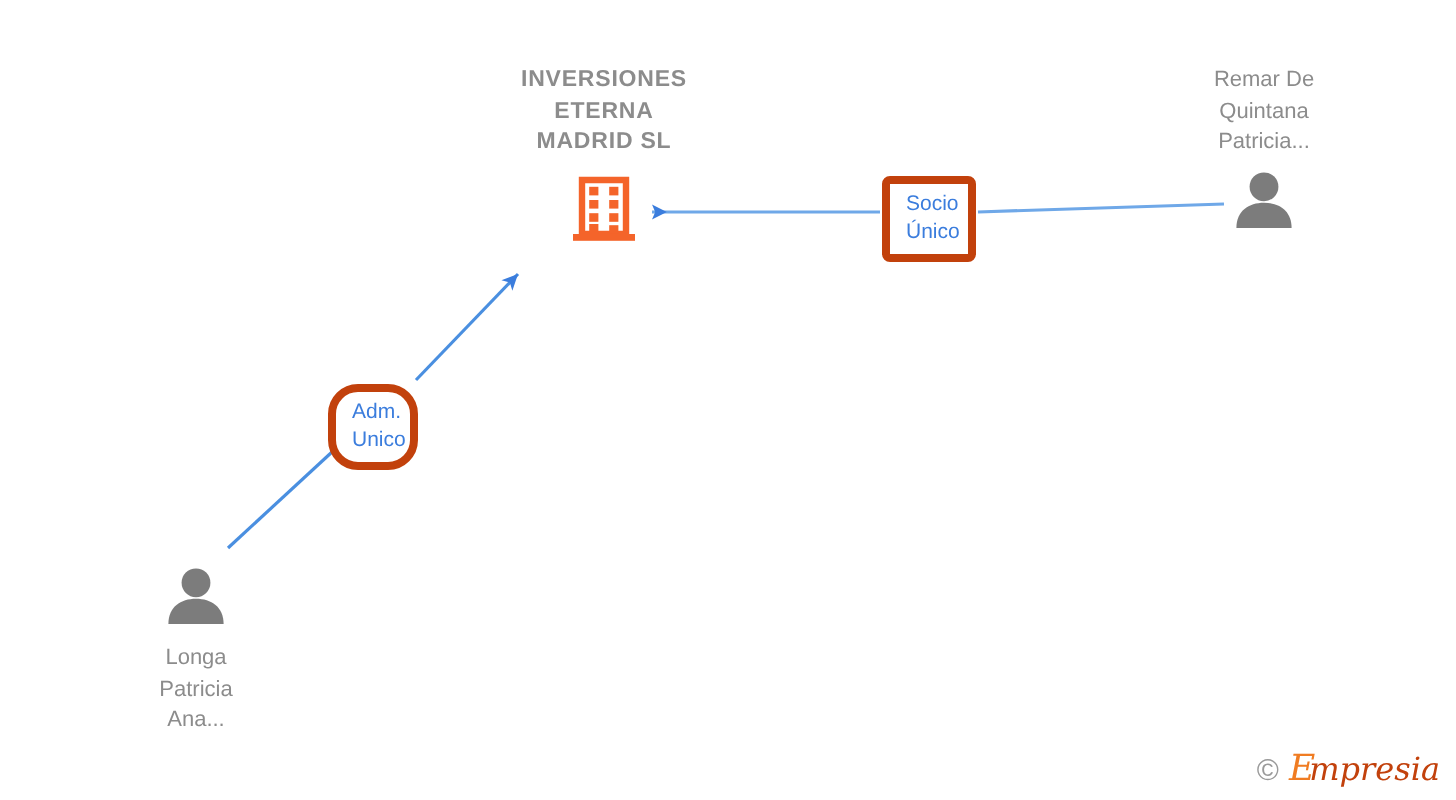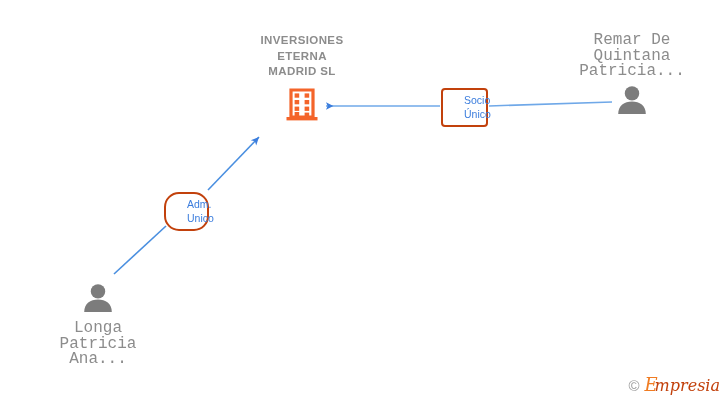--- a/index.html
+++ b/index.html
@@ -54,44 +54,43 @@
   }
   .person-node.right {
     left: 572px;
     top: 33px;
   }
   .person-node.left {
     left: 38px;
     top: 283px;
   }
   .person-name {
-    font-size: 16px;
+    font-size: 11px;
     color: #8c8c8c;
     line-height: 15.5px;
     white-space: pre-line;
-    font-family: Liberation Mono, monospace;
   }
   .person-icon {
     display: inline-block;
   }
   .person-node.right .person-name { margin-bottom: 5px; }
   .person-node.left  .person-name { margin-top: 4px; }
 
   
   .rel-box {
     position: absolute;
     box-sizing: border-box;
-    border: 2px solid #c2410c;
+    border: 4px solid #c2410c;
     border-radius: 4px;
     background: #ffffff;
     color: #3b7ddd;
     font-size: 10.5px;
     line-height: 14px;
     text-align: center;
-    padding: 3px 6px 4px 21px;
+    padding: 3px 6px 4px 8px;
     white-space: pre-line;
     z-index: 3;
   }
   .rel-box.socio {
     left: 441px;
     top: 88px;
     width: 47px;
   }
   .rel-box.adm {
     left: 164px;

